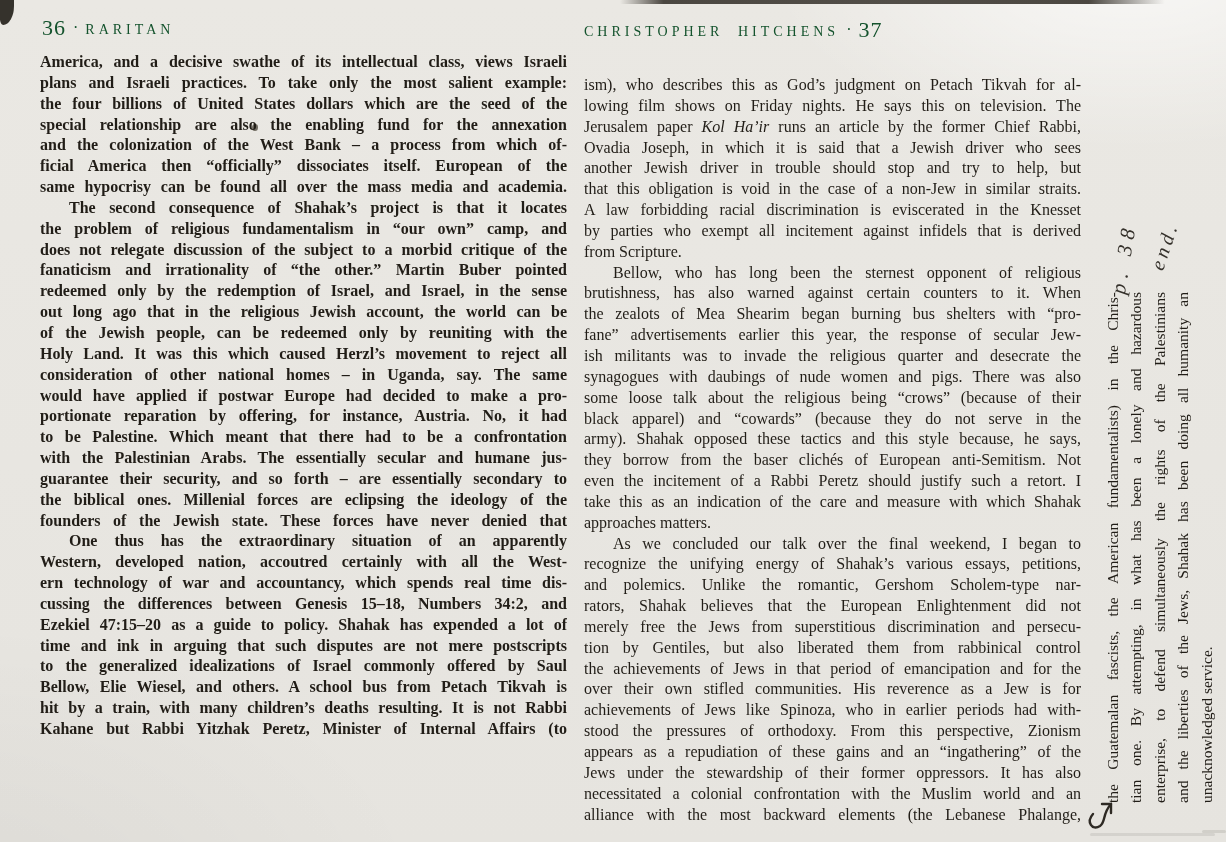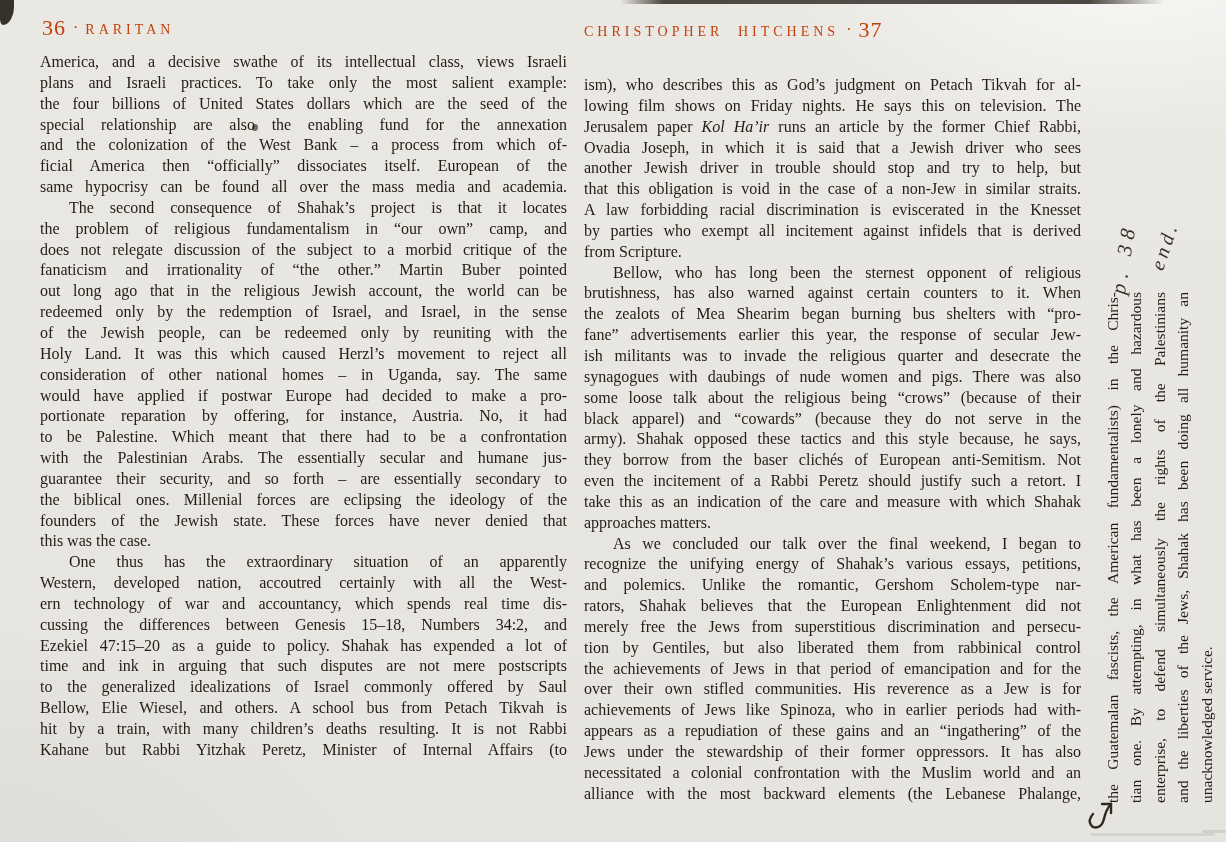--- a/index.html
+++ b/index.html
@@ -5,28 +5,28 @@
   html,body{margin:0;padding:0;}
   body{
     width:1226px;height:842px;position:relative;overflow:hidden;
     background:
       radial-gradient(ellipse 520px 270px at 1130px -40px, rgba(255,255,255,0.72), rgba(255,255,255,0) 70%),
       radial-gradient(ellipse 700px 400px at -60px 900px, rgba(0,0,0,0.045), rgba(0,0,0,0) 70%),
       linear-gradient(180deg,#eae8e3 0%,#e8e6e1 55%,#e6e4df 100%);
     font-family:"Liberation Serif","DejaVu Serif",serif;
     color:#211d17;
   }
-  .hdr{position:absolute;white-space:nowrap;color:#c2410c;}
+  .hdr{position:absolute;white-space:nowrap;color:#14532d;}
   .hdr .caps{font-size:14px;letter-spacing:4px;word-spacing:7px;}
   .hdr .folio{font-size:22px;letter-spacing:1px;position:relative;top:1px;}
   .hdr .sep{font-size:16px;padding:0 7px;position:relative;top:-1px;}
   #hdr-left{left:42px;top:14px;}
   #hdr-right{left:584px;top:16px;width:497px;}
   .body-col{position:absolute;font-size:16px;}
-  #left-body{left:40px;top:52px;width:527px;}
+  #left-body{left:40px;top:52px;width:527px;font-weight:bold;}
   #right-body{left:584px;top:52px;width:497px;margin-top:23px;}
   .para{margin:0;}
   .line{
     text-align:justify;text-align-last:justify;
     height:20.85px;line-height:20.85px;overflow:hidden;
   }
   .line-last{text-align-last:left;}
   .line-indent{text-indent:29px;}
   #margin-body{
     position:absolute;left:1101px;top:803px;width:511px;
@@ -74,33 +74,32 @@
       <div class="line">special relationship are also the enabling fund for the annexation</div>
       <div class="line">and the colonization of the West Bank – a process from which of-</div>
       <div class="line">ficial America then “officially” dissociates itself. European of the</div>
       <div class="line">same hypocrisy can be found all over the mass media and academia.</div>
     </div>
     <div class="para">
       <div class="line line-indent">The second consequence of Shahak’s project is that it locates</div>
       <div class="line">the problem of religious fundamentalism in “our own” camp, and</div>
       <div class="line">does not relegate discussion of the subject to a morbid critique of the</div>
       <div class="line">fanaticism and irrationality of “the other.” Martin Buber pointed</div>
+      <div class="line">redeemed only by the redemption of Israel, and Israel, in the sense</div>
       <div class="line">out long ago that in the religious Jewish account, the world can be</div>
-      <div class="line">redeemed only by the redemption of Israel, and Israel, in the sense</div>
       <div class="line">of the Jewish people, can be redeemed only by reuniting with the</div>
       <div class="line">Holy Land. It was this which caused Herzl’s movement to reject all</div>
       <div class="line">consideration of other national homes – in Uganda, say. The same</div>
       <div class="line">would have applied if postwar Europe had decided to make a pro-</div>
       <div class="line">portionate reparation by offering, for instance, Austria. No, it had</div>
       <div class="line">to be Palestine. Which meant that there had to be a confrontation</div>
       <div class="line">with the Palestinian Arabs. The essentially secular and humane jus-</div>
       <div class="line">guarantee their security, and so forth – are essentially secondary to</div>
       <div class="line">the biblical ones. Millenial forces are eclipsing the ideology of the</div>
       <div class="line">founders of the Jewish state. These forces have never denied that</div>
-      <div class="line line-last">this was the case.</div>
     </div>
     <div class="para">
       <div class="line line-indent">One thus has the extraordinary situation of an apparently</div>
       <div class="line">Western, developed nation, accoutred certainly with all the West-</div>
       <div class="line">ern technology of war and accountancy, which spends real time dis-</div>
       <div class="line">cussing the differences between Genesis 15–18, Numbers 34:2, and</div>
       <div class="line">Ezekiel 47:15–20 as a guide to policy. Shahak has expended a lot of</div>
       <div class="line">time and ink in arguing that such disputes are not mere postscripts</div>
       <div class="line">to the generalized idealizations of Israel commonly offered by Saul</div>
       <div class="line">Bellow, Elie Wiesel, and others. A school bus from Petach Tikvah is</div>
@@ -138,20 +137,21 @@
     <div class="para">
       <div class="line line-indent">As we concluded our talk over the final weekend, I began to</div>
       <div class="line">recognize the unifying energy of Shahak’s various essays, petitions,</div>
       <div class="line">and polemics. Unlike the romantic, Gershom Scholem-type nar-</div>
       <div class="line">rators, Shahak believes that the European Enlightenment did not</div>
       <div class="line">merely free the Jews from superstitious discrimination and persecu-</div>
       <div class="line">tion by Gentiles, but also liberated them from rabbinical control</div>
       <div class="line">the achievements of Jews in that period of emancipation and for the</div>
       <div class="line">over their own stifled communities. His reverence as a Jew is for</div>
       <div class="line">achievements of Jews like Spinoza, who in earlier periods had with-</div>
+      <div class="line">stood the pressures of orthodoxy. From this perspective, Zionism</div>
       <div class="line">appears as a repudiation of these gains and an “ingathering” of the</div>
       <div class="line">Jews under the stewardship of their former oppressors. It has also</div>
       <div class="line">necessitated a colonial confrontation with the Muslim world and an</div>
       <div class="line">alliance with the most backward elements (the Lebanese Phalange,</div>
     </div>
   </div>
 
 <div id="margin-body" class="body-col">
     <div class="para">
       <div class="line">the Guatemalan fascists, the American fundamentalists) in the Chris-</div>

